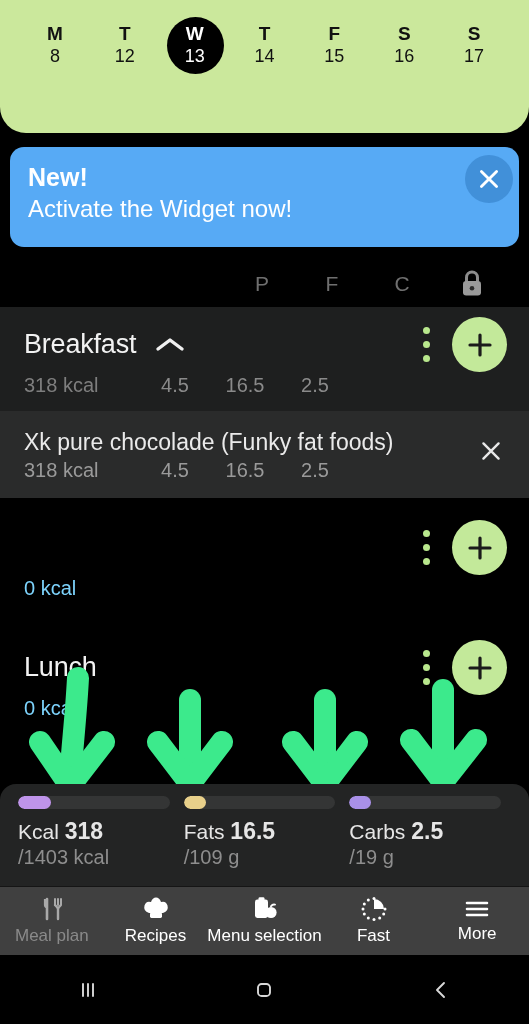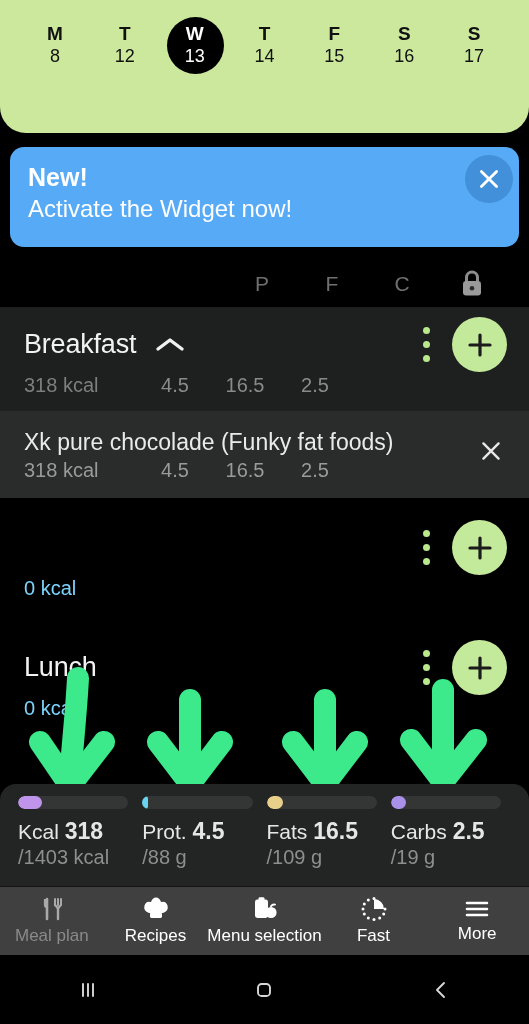--- a/index.html
+++ b/index.html
@@ -487,30 +487,20 @@
       <div class="sum-track">
         <div class="sum-fill" id="fill0" style="width: 22%; background: rgb(191, 148, 234);"></div>
       </div>
       <div class="sum-label">
         <span>Kcal</span>
         <b>318</b>
       </div>
       <div class="sum-goal">/1403 kcal</div>
     </div>
 
-    <div class="sum-cell">
-      <div class="sum-track">
-        <div class="sum-fill" id="fill1" style="width: 5%; background: rgb(104, 212, 240);"></div>
-      </div>
-      <div class="sum-label">
-        <span>Prot.</span>
-        <b>4.5</b>
-      </div>
-      <div class="sum-goal">/88 g</div>
-    </div>
 
     <div class="sum-cell">
       <div class="sum-track">
         <div class="sum-fill" id="fill2" style="width: 15%; background: rgb(232, 208, 138);"></div>
       </div>
       <div class="sum-label">
         <span>Fats</span>
         <b>16.5</b>
       </div>
       <div class="sum-goal">/109 g</div>

